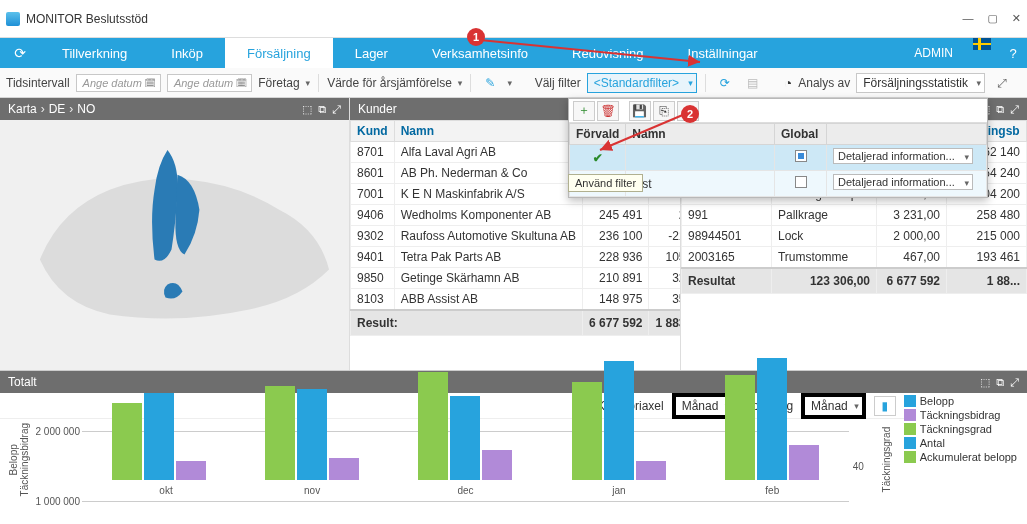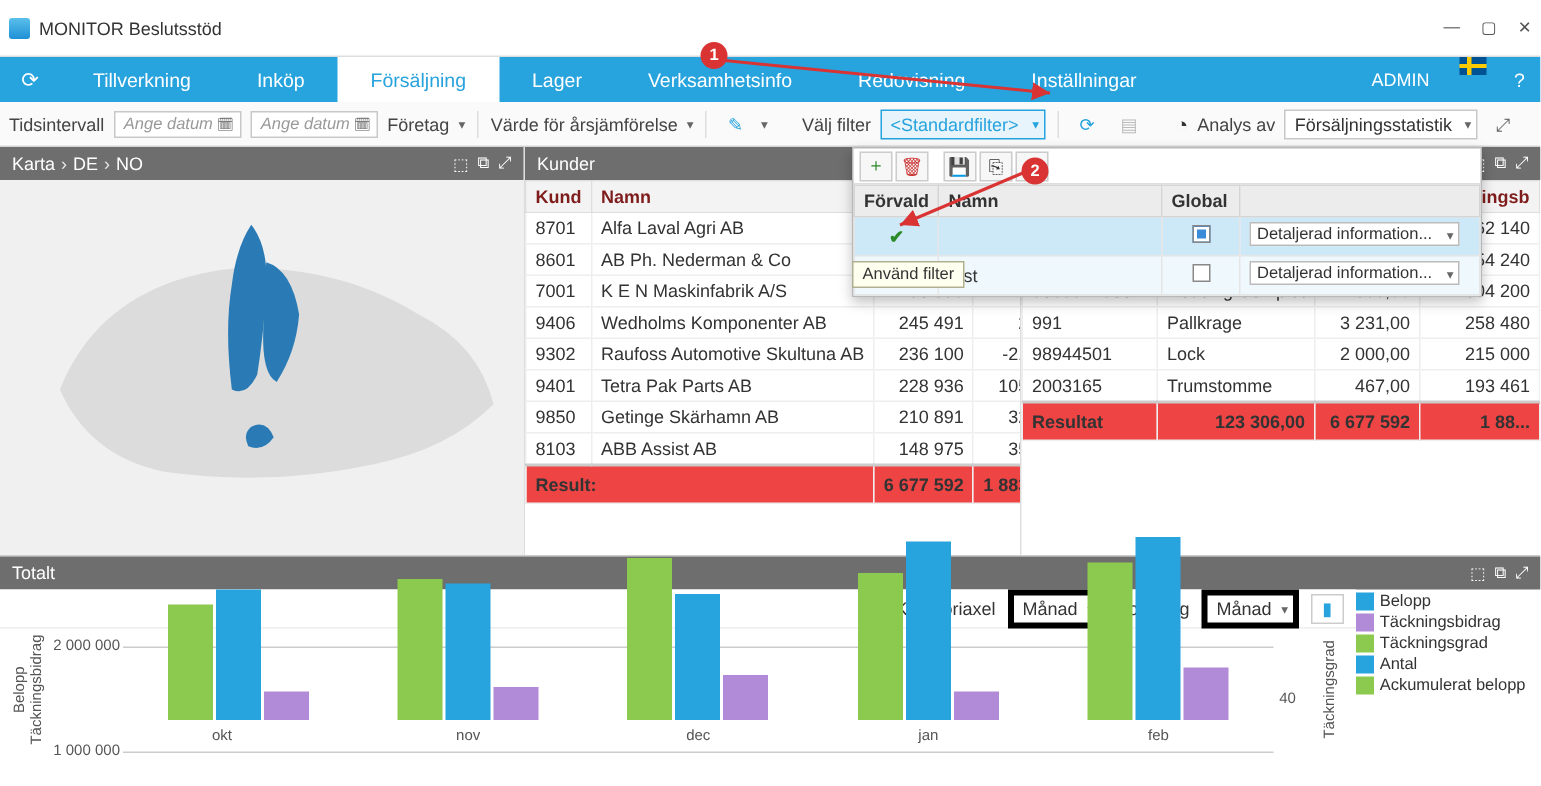--- a/index.html
+++ b/index.html
@@ -45,24 +45,24 @@
 
 
 .map-panel { width: 350px; border-right:1px solid #ddd; }
 .map-body { flex:1; background:#f0f0f0; position:relative; overflow:hidden; }
 .map-body svg { position:absolute; inset:0; }
 
 
 .kunder-panel { flex:1; position:relative; }
 .table-wrap { flex:1; overflow:hidden; display:flex; }
 .tbl { border-collapse:collapse; font-size:12px; width:100%; }
-.tbl th { background:#f3f3f3; border:1px solid #ddd; padding:3px 6px; text-align:left; font-weight:600; color:#7f1d1d; position:sticky; top:0; }
+.tbl th { background:#f3f3f3; border:1px solid #ddd; padding:3px 6px; text-align:left; font-weight:600; color:#0369a1; position:sticky; top:0; }
 .tbl td { border:1px solid #eee; padding:3px 6px; white-space:nowrap; }
 .tbl td.num { text-align:right; }
-.result-row { background:#ef4444; font-weight:bold; border-top:2px solid #ccc;margin-left:47px; }
+.result-row { background:#e5e5e5; font-weight:bold; border-top:2px solid #ccc;margin-left:47px; }
 .result-row td { padding:5px 6px; }
 
 .kunder-left { width: 330px; overflow:hidden; }
 .kunder-right { flex:1; overflow:hidden; border-left:1px solid #ddd; }
 
 
 .filter-pop { position:absolute; top:0; left:218px; width:420px; background:#fff; border:1px solid #b8b8b8; box-shadow:0 3px 8px rgba(0,0,0,.25); z-index:30; }
 .filter-pop .fp-tools { height:24px; display:flex; align-items:center; gap:2px; padding:2px 4px; border-bottom:1px solid #ddd; }
 .fp-tools .fbtn { width:22px; height:20px; display:flex;align-items:center;justify-content:center; border:1px solid #ccc; background:#f7f7f7; font-size:12px; }
 .fbtn.green{color:#2a8a2a;} .fbtn.red{color:#c33;} .fbtn.blue{color:#2277cc;}
@@ -409,21 +409,21 @@
                   <div class="bar" style="background: rgb(139, 202, 79); height: 98px;"></div>
                   <div class="bar" style="background: rgb(39, 163, 221); height: 119px;"></div>
                   <div class="bar" style="background: rgb(177, 138, 216); height: 19.6px;"></div>
                 </div>
                 <div class="bar-group">
                   <div class="bar" style="background: rgb(139, 202, 79); height: 105px;"></div>
                   <div class="bar" style="background: rgb(39, 163, 221); height: 122.5px;"></div>
                   <div class="bar" style="background: rgb(177, 138, 216); height: 35px;"></div>
                 </div>
               </div>
-              <div class="xlbl" style="left: 116px;">okt</div>
+              <div class="xlbl" style="left: 134px;">okt</div>
               <div class="xlbl" style="left: 280.1px;">nov</div>
               <div class="xlbl" style="left: 433.5px;">dec</div>
               <div class="xlbl" style="left: 586.9px;">jan</div>
               <div class="xlbl" style="left: 740.3px;">feb</div>
             </div>
           <div class="ylabel">Täckningsgrad</div>
         </div>
       </div>
       <div class="legend" id="legend">
           <div class="legend-item">

